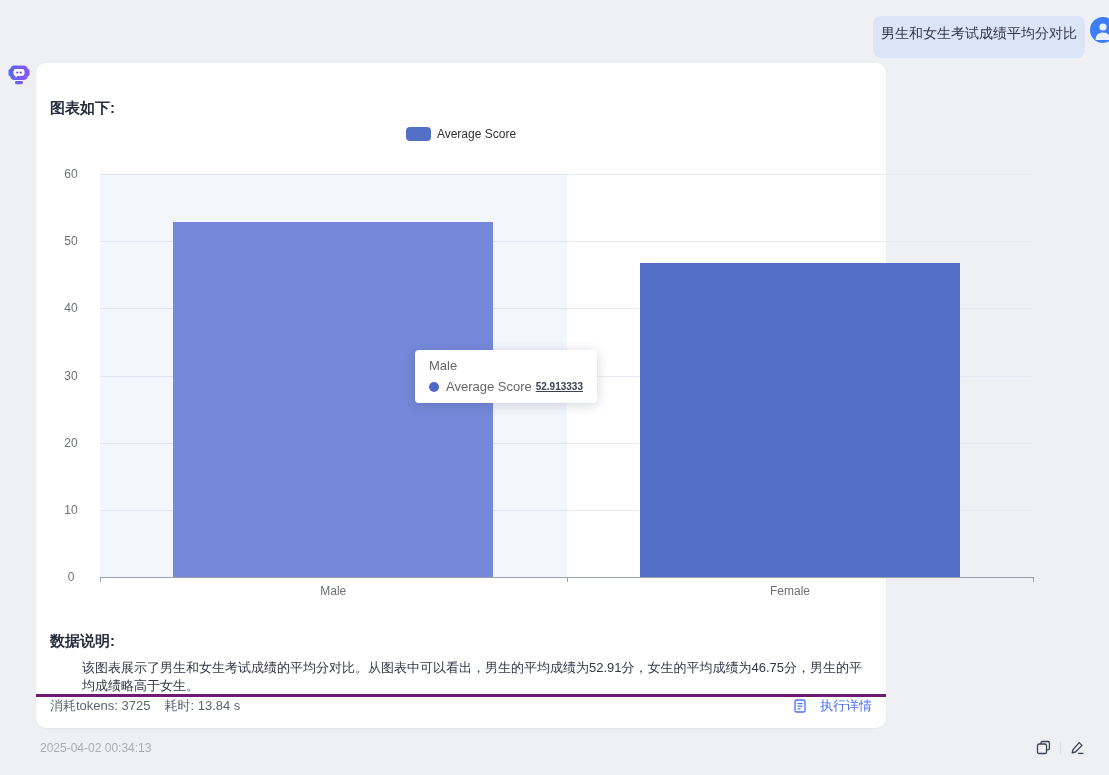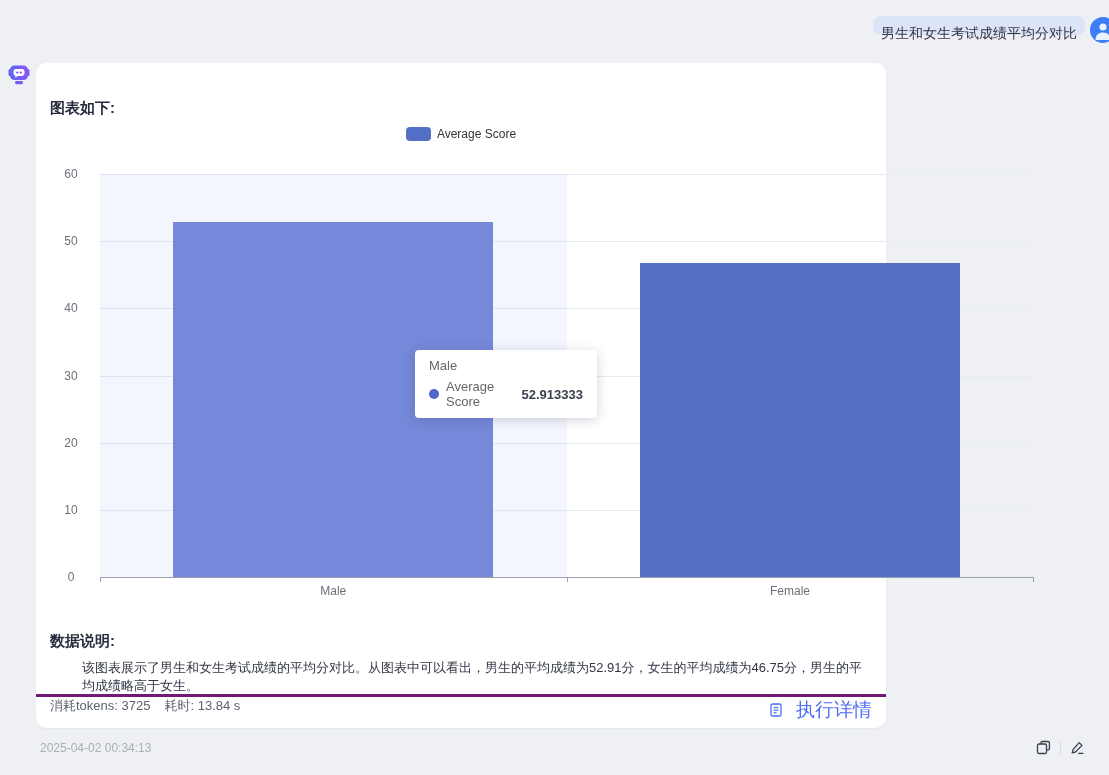--- a/index.html
+++ b/index.html
@@ -7,21 +7,21 @@
   body {
     background:#eef0f4;
     font-family:"Liberation Sans","DejaVu Sans",sans-serif;
     position:relative;
     color:#333;
   }
   
   .user-bubble {
     position:absolute; top:16px; right:24px;
     background:#dce4f7; border-radius:8px;
-    height:19px; line-height:35px; padding:0 8px;
+    height:42px; line-height:35px; padding:0 8px;
     font-size:14px; color:#333747; white-space:nowrap;
   }
   .user-avatar {
     position:absolute; left:1090px; top:17px;
     width:26px; height:26px; border-radius:50%;
     background:#3d7ef8; overflow:hidden;
   }
   .user-avatar svg { display:block; margin:4px auto 0; }
   
   .bot-icon { position:absolute; left:8px; top:64px; width:22px; height:22px; }
@@ -62,35 +62,35 @@
   .tooltip {
     position:absolute; left:379px; top:287px; width:182px;
     background:#fff; border-radius:4px;
     box-shadow:0 2px 12px rgba(50,60,90,0.22);
     padding:8px 14px 9px 14px; z-index:5;
   }
   .tooltip-category { font-size:13px; color:#666; line-height:16px; margin-bottom:5px; }
   .tooltip-row { display:flex; align-items:center; }
   .tooltip-dot { width:10px; height:10px; border-radius:50%; background:#4d68c8; margin-right:7px; flex:none; }
   .tooltip-series { font-size:13px; color:#666; }
-  .tooltip-value { margin-left:auto; font-size:13px; font-weight:bold; color:#3c4150; }
+  .tooltip-value { margin-left:auto; font-size:10px; font-weight:bold; color:#3c4150;text-decoration:underline; }
   
   .notes-text {
     position:absolute; left:14px; right:14px; top:596px;
     font-size:13px; color:#333747; line-height:18px;margin-left:32px;
   }
   .card-footer {
     position:absolute; left:0; right:0; bottom:0; height:34px;
     border-top:3px solid #701a75;
     display:flex; align-items:flex-start; padding:0 14px;
   }
   .footer-stats { font-size:13px; color:#5c636f; display:flex; gap:14px; }
   .details-link {
     margin-left:auto; display:flex; align-items:center; gap:13px;
-    font-size:19px; color:#4c6ef5; cursor:pointer; text-decoration:none;
+    font-size:13px; color:#4c6ef5; cursor:pointer; text-decoration:none;
   }
   
   .timestamp { position:absolute; left:40px; top:741px; font-size:12px; color:#a8adb7; }
   .meta-actions {
     position:absolute; right:24px; top:740px;
     display:flex; align-items:center; gap:9px;
   }
   .meta-actions .divider { width:1px; height:13px; background:#d9dce2; }
   .icon-btn { cursor:pointer; display:flex; align-items:center; }
 </style>

